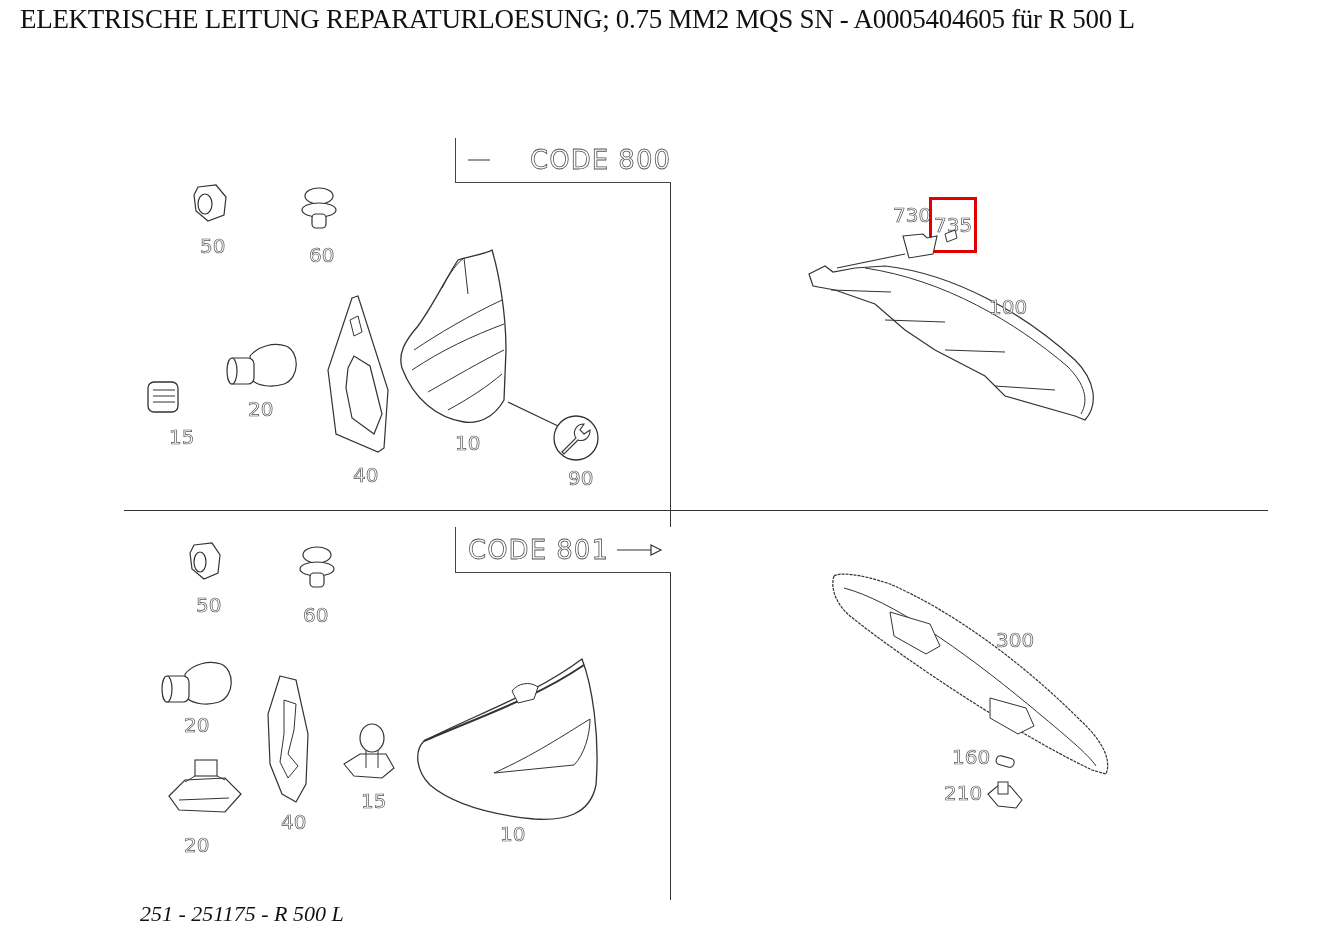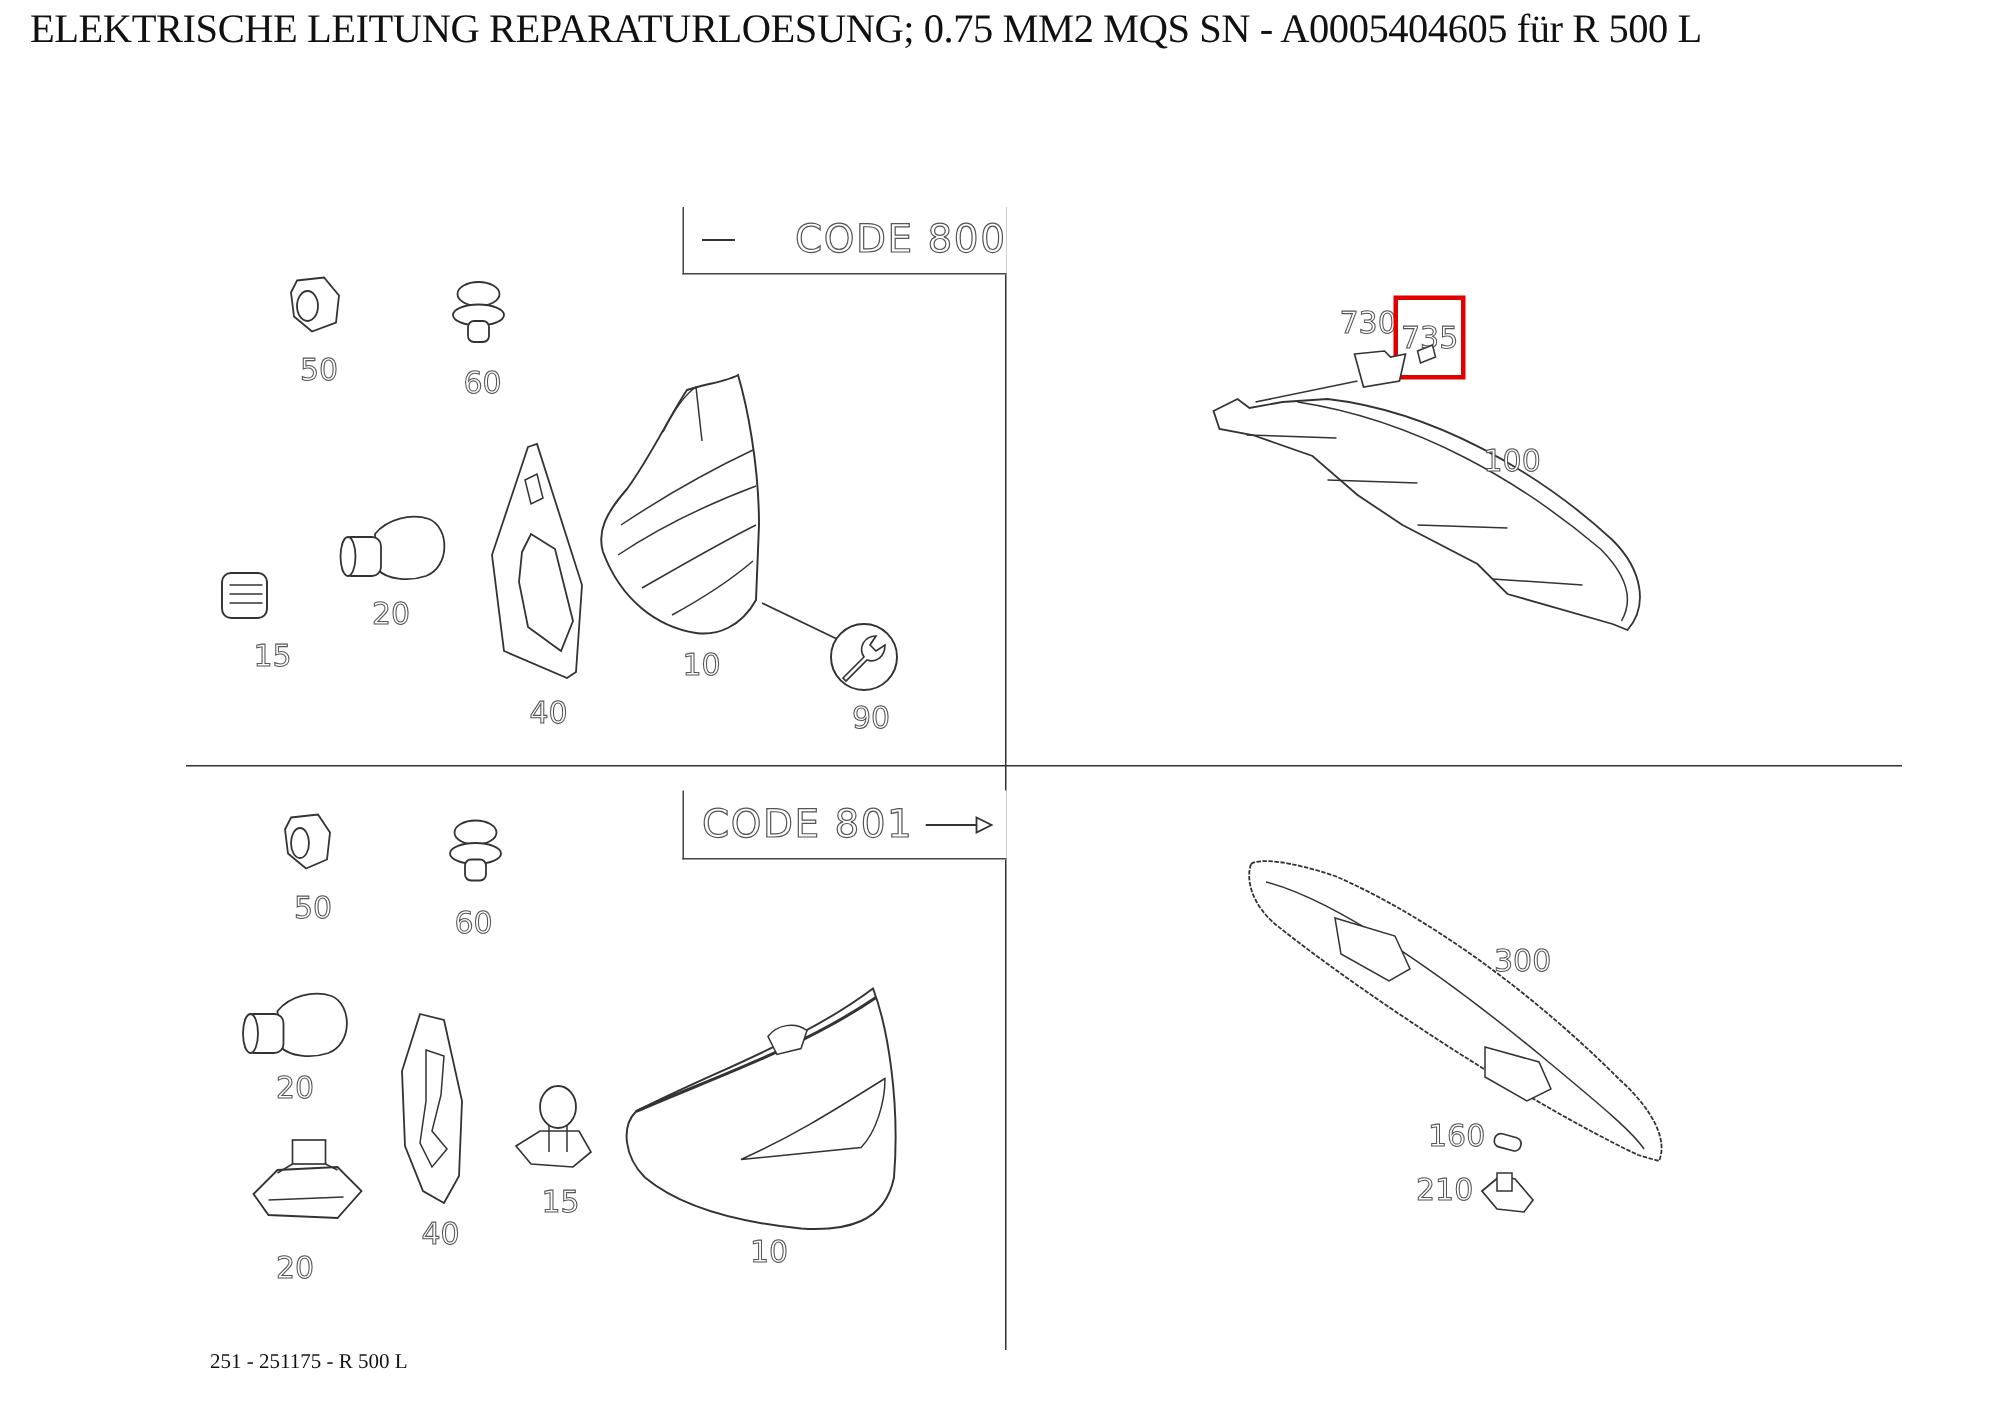--- a/index.html
+++ b/index.html
@@ -1,18 +1,18 @@
 <!DOCTYPE html>
 <html><head>
 <meta charset="utf-8">
 <style>
   html,body{margin:0;padding:0;background:#fff;}
   body{width:1326px;height:938px;position:relative;overflow:hidden;font-family:"DejaVu Serif","Liberation Serif",serif;color:#111;}
   .title{position:absolute;left:20px;top:4px;font-family:"Liberation Serif",serif;font-size:27px;letter-spacing:-0.3px;white-space:nowrap;}
-  .footer{position:absolute;left:140px;top:901px;font-family:"Liberation Serif",serif;font-size:14px;white-space:nowrap;}
+  .footer{position:absolute;left:140px;top:901px;font-family:"Liberation Serif",serif;font-size:22px;white-space:nowrap;font-style:italic;}
   .hline{position:absolute;left:124px;top:510px;width:1144px;height:1px;background:#333;}
   .vline{position:absolute;left:670px;top:138px;width:1px;height:762px;background:#333;}
   .codebox{position:absolute;border-left:1px solid #444;border-bottom:1px solid #444;background:#fff;display:flex;align-items:center;}
   .codebox.b800{left:455px;top:138px;width:215px;height:44px;border-top:none;}
   .codebox.b801{left:455px;top:527px;width:215px;height:45px;}
   .codetext{font-family:"DejaVu Sans",sans-serif;font-size:26px;color:#fff;-webkit-text-stroke:0.8px #555;letter-spacing:1px;white-space:nowrap;margin-left:32px;}
   .callout{position:absolute;font-family:"DejaVu Sans",sans-serif;font-size:20px;color:#fff;-webkit-text-stroke:0.7px #555;white-space:nowrap;text-align:right;}
   .hl{outline:3px solid #e00000;outline-offset:1px;padding:12px 1px;}
   svg.drw{position:absolute;overflow:visible;}
   .part{cursor:pointer;}

